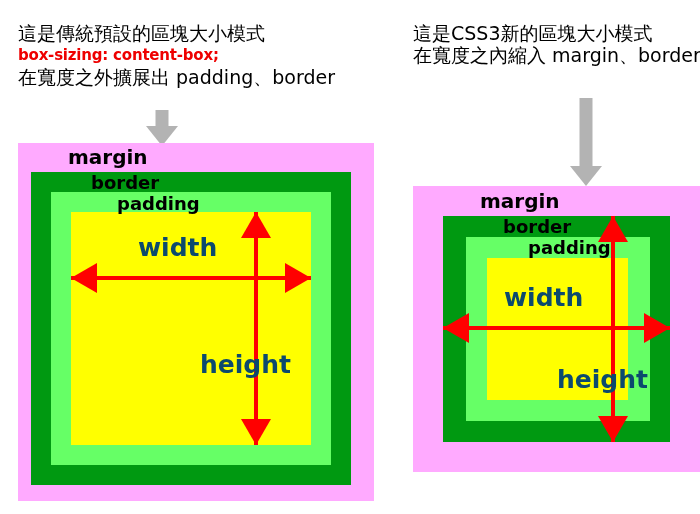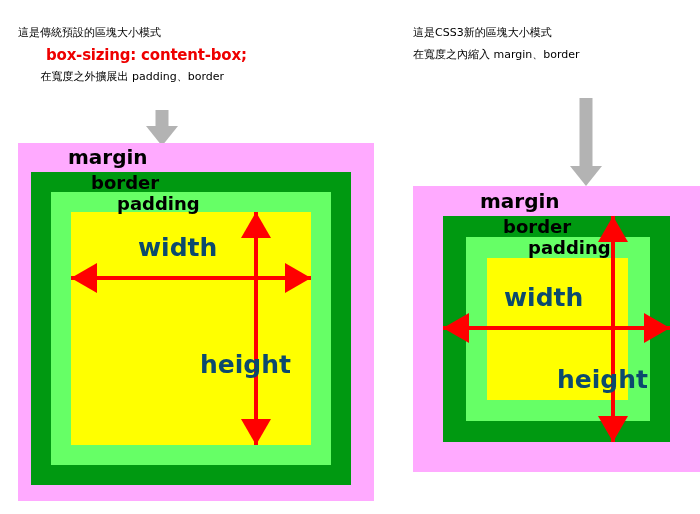--- a/index.html
+++ b/index.html
@@ -8,31 +8,30 @@
     background:#ffffff;
     font-family:"DejaVu Sans","Liberation Sans",sans-serif;
     overflow:hidden;
     position:relative;
   }
   .stage{position:absolute;left:0;top:0;width:700px;height:514px;}
 
   
   .caption{position:absolute;}
   .cap-line{
-    font-size:11px;
+    font-size:19px;
     line-height:22px;
     color:#000000;
     white-space:nowrap;
   }
   .cap-line.code{
     font-weight:bold;
     color:#ee0000;
     font-size:15px;
     letter-spacing:-0.2px;
-    margin-left:28px;
   }
   .cap-line.tail{letter-spacing:0px;text-align:center;}
 
   
   .grey-arrow{position:absolute;}
   .grey-arrow .shaft{
     position:absolute;left:50%;top:0;transform:translateX(-50%);
     width:13px;background:#b3b3b3;
   }
   .grey-arrow .head{

